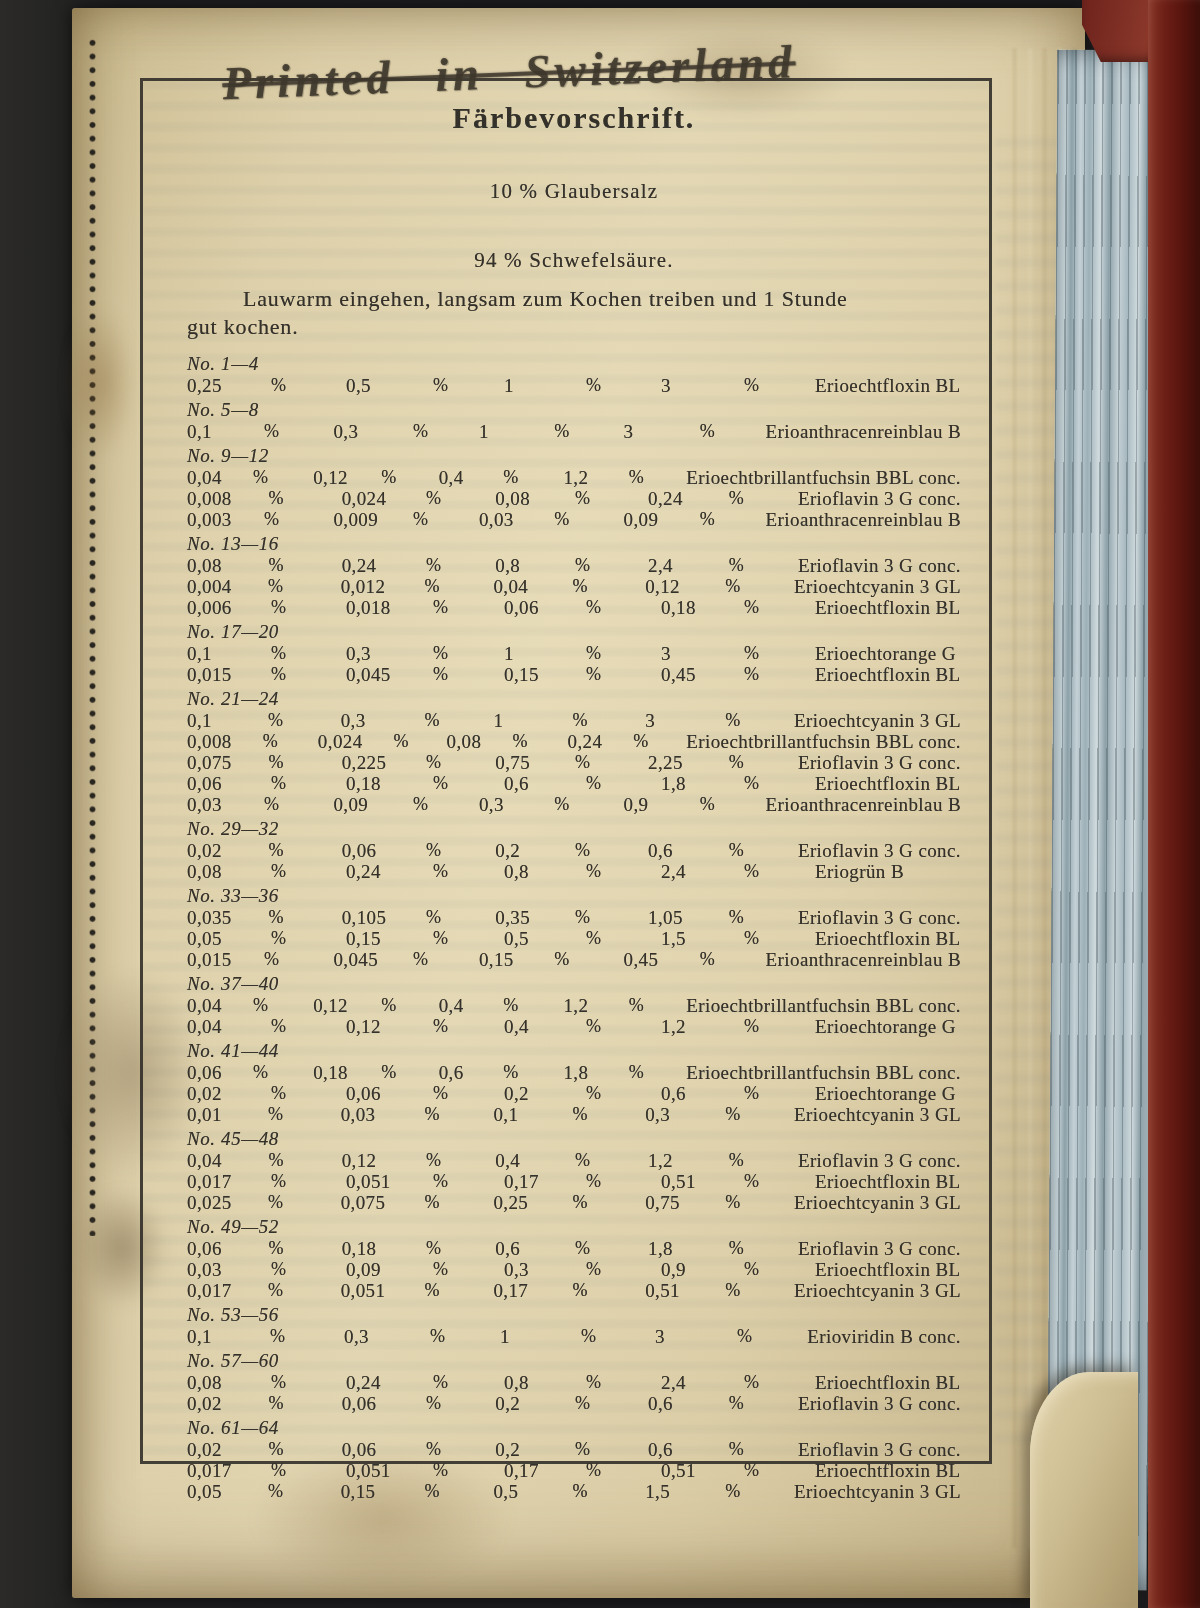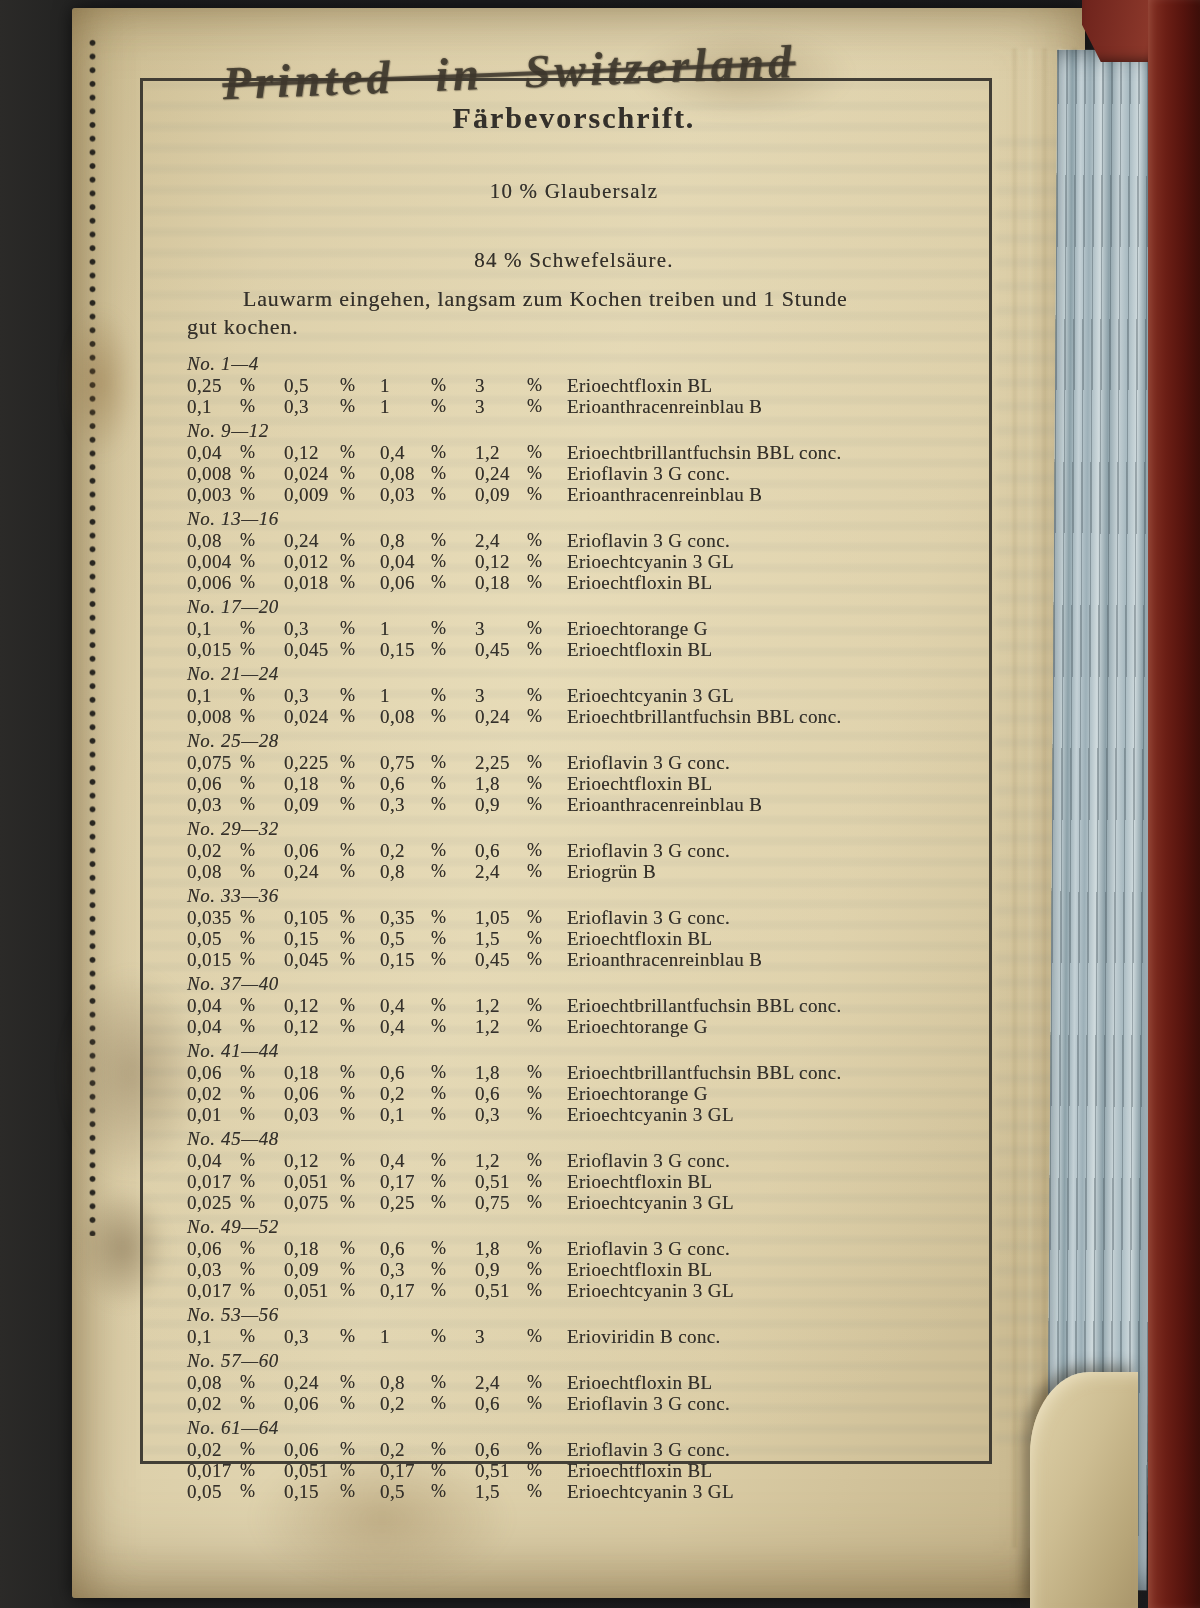--- a/index.html
+++ b/index.html
@@ -81,21 +81,21 @@
   .title{
     margin:0 0 6px 0;text-align:center;
     font-size:30px;font-weight:bold;letter-spacing:2px;line-height:34px;
   }
   .salt{text-align:center;font-size:21px;line-height:26px;letter-spacing:1.2px;margin-top:43px;}
   .instr{margin:12px 0 12px 0;font-size:22px;line-height:28px;letter-spacing:.8px;}
   .instr .l1{padding-left:56px;}
   
   .table{font-size:19px;}
   .sec-head{font-style:italic;line-height:22px;margin-top:3px;letter-spacing:.6px;}
-  .row{display:flex;line-height:21px;letter-spacing:.4px;white-space:nowrap;}
+  .row{display:flex;line-height:21px;letter-spacing:.4px;white-space:nowrap;gap:31px;}
   .row .val{display:inline-block;}
   .row .v1{width:53px;} .row .p1{width:44px;}
   .row .v2{width:56px;} .row .p2{width:40px;}
   .row .v3{width:51px;} .row .p3{width:44px;}
   .row .v4{width:52px;} .row .p4{width:40px;}
   .row .pct{display:inline-block;font-size:.95em;}
   .row .dye{flex:1;}
   .frame, .table, .row, .sec-head{text-shadow:0 0 .4px rgba(50,45,38,.55);}
   
   .page-edges{
@@ -137,35 +137,36 @@
     <div class="stain s5"></div>
     <div class="fold-streaks"></div>
     <div class="ghost-margin"></div>
 
     <div class="stamp">Printed in Switzerland</div>
 
     <div class="frame">
       <div class="bleed"></div>
       <h1 class="title">Färbevorschrift.</h1>
       <div class="salt">10 % Glaubersalz</div>
-      <div class="salt">84 % Schwefelsäure.</div>
+      <div class="salt">94 % Schwefelsäure.</div>
       <p class="instr"><span class="l1">Lauwarm eingehen, langsam zum Kochen treiben und 1 Stunde</span><br><span>gut kochen.</span></p>
       <div class="table">
           <div class="sec-head">No. 1—4</div>
           <div class="row">
             <span class="val v1">0,25</span>
             <span class="pct p1">%</span>
             <span class="val v2">0,5</span>
             <span class="pct p2">%</span>
             <span class="val v3">1</span>
             <span class="pct p3">%</span>
             <span class="val v4">3</span>
             <span class="pct p4">%</span>
             <span class="dye">Erioechtfloxin BL</span>
           </div>
+          <div class="sec-head">No. 5—8</div>
           <div class="row">
             <span class="val v1">0,1</span>
             <span class="pct p1">%</span>
             <span class="val v2">0,3</span>
             <span class="pct p2">%</span>
             <span class="val v3">1</span>
             <span class="pct p3">%</span>
             <span class="val v4">3</span>
             <span class="pct p4">%</span>
             <span class="dye">Erioanthracenreinblau B</span>
@@ -277,21 +278,20 @@
             <span class="val v1">0,008</span>
             <span class="pct p1">%</span>
             <span class="val v2">0,024</span>
             <span class="pct p2">%</span>
             <span class="val v3">0,08</span>
             <span class="pct p3">%</span>
             <span class="val v4">0,24</span>
             <span class="pct p4">%</span>
             <span class="dye">Erioechtbrillantfuchsin BBL conc.</span>
           </div>
-          <div class="sec-head">No. 25—28</div>
           <div class="row">
             <span class="val v1">0,075</span>
             <span class="pct p1">%</span>
             <span class="val v2">0,225</span>
             <span class="pct p2">%</span>
             <span class="val v3">0,75</span>
             <span class="pct p3">%</span>
             <span class="val v4">2,25</span>
             <span class="pct p4">%</span>
             <span class="dye">Erioflavin 3 G conc.</span>

